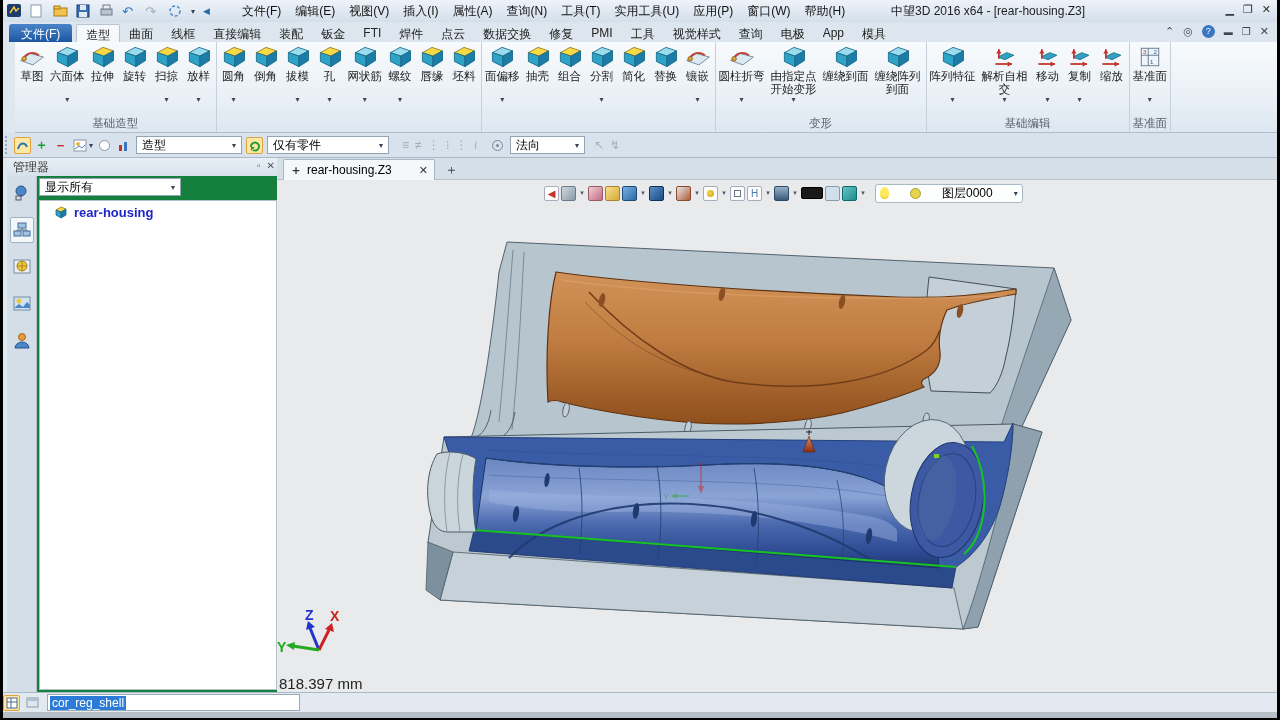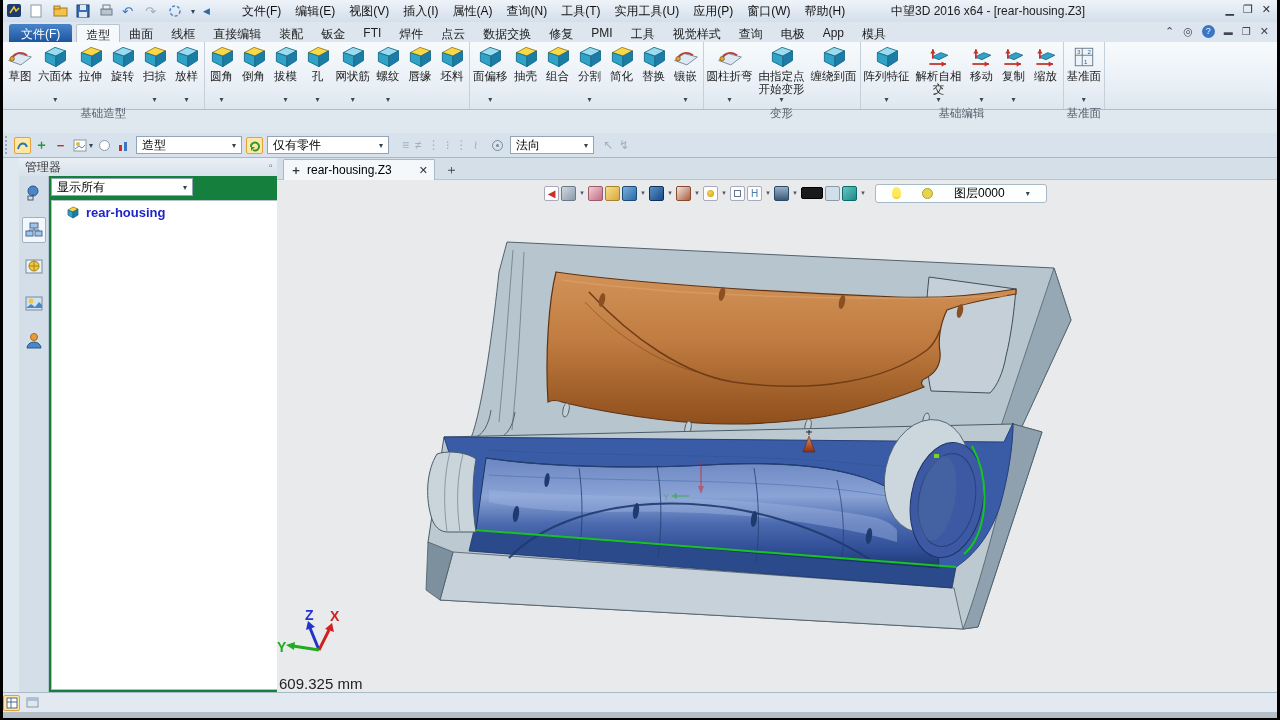--- a/index.html
+++ b/index.html
@@ -11,60 +11,60 @@
 .menus{display:flex;gap:2px;margin-left:26px}
 .menus span{padding:2px 6px}
 .wtitle{position:absolute;left:888px;top:3px;font-size:12px;color:#222}
 .winbtns{position:absolute;right:6px;top:3px;display:flex;gap:9px;font-size:11px;color:#333}
 .tabrow{position:absolute;left:0;right:0;top:22px;height:20px;background:#dde6ee;display:flex;align-items:flex-end;font-size:12px}
 .ftab{background:linear-gradient(#4a84c8,#1c56a0);color:#fff;padding:2px 12px;margin:0 4px 0 6px;border-radius:3px 3px 0 0;height:18px}
 .rtab{padding:2px 9px;color:#222;height:18px}
 .rtab.active{background:#f6f9fc;border:1px solid #b7c4d0;border-bottom:none;border-radius:2px 2px 0 0}
 .tabicons{position:absolute;right:8px;top:3px;display:flex;gap:9px;font-size:11px;color:#445;align-items:center}
 .helpdot{width:13px;height:13px;border-radius:50%;background:#3a76c4;color:#fff;font-size:9px;text-align:center;line-height:13px}
-.ribbon{position:absolute;left:0;right:0;top:42px;height:68px;background:linear-gradient(#f8fbfd,#e7eef5 70%,#dde7ef);border-bottom:1px solid #aebecb;display:flex}
+.ribbon{position:absolute;left:12px;right:0;top:42px;height:91px;background:linear-gradient(#f8fbfd,#e7eef5 70%,#dde7ef);border-bottom:1px solid #aebecb;display:flex}
 .rgroup{display:flex;flex-direction:column;border-right:1px solid #c5d0da;padding:1px 1px 0 1px}
 .rbtns{display:flex;flex:1}
 .rb{display:flex;flex-direction:column;align-items:center;padding:1px 2px}
 .rb.w{width:54px}
 .ri{width:28px;height:26px;flex:none}
 .rl{font-size:11.5px;line-height:13px;height:26px;text-align:center;color:#1a1a1a;white-space:nowrap}
 .rb.w .rl{white-space:normal}
 .rc{font-size:8px;height:9px;line-height:8px;color:#445}
 .rglabel{text-align:center;font-size:11.5px;color:#55606b;height:16px}
 .qbar{position:absolute;left:0;right:0;top:133px;height:25px;background:#d8e2ec;border-bottom:1px solid #a9b8c4;display:flex;align-items:center;font-size:12px}
 .grip{width:5px;height:18px;border-left:2px dotted #9aa9b6;margin:0 3px 0 2px}
 .tbi{width:17px;height:17px;margin:0 1px;display:inline-flex;align-items:center;justify-content:center;font-size:13px}
 .tbi.hl{background:#ffe8a6;border:1px solid #e0a33c;border-radius:2px}
 .combo{background:#fff;border:1px solid #93a5b4;height:18px;display:flex;align-items:center;font-size:12px;padding-left:5px;position:relative;margin:0 3px}
 .combo .cv{flex:1}
 .combo .ca{width:14px;text-align:center;font-size:8px;color:#345}
 .dimicon{color:#9fb0bd;font-size:12px;margin:0 3px}
 .main{position:absolute;left:0;right:0;top:158px;bottom:26px}
-.lpanel{position:absolute;left:16px;top:0;width:273px;bottom:0;background:#d9e2eb;border-right:1px solid #8e9fac}
+.lpanel{position:absolute;left:4px;top:0;width:273px;bottom:0;background:#d9e2eb;border-right:1px solid #8e9fac}
 .lphead{height:18px;background:linear-gradient(#e9eff6,#d8e2ec);font-size:12px;color:#333;padding:1px 6px;position:relative}
 .lphbtns{position:absolute;right:4px;top:2px;font-size:10px;color:#556;display:flex;gap:6px}
 .lstrip{position:absolute;left:0;top:18px;bottom:0;width:30px;background:#d4dee8;border-right:1px solid #b7c4d0;display:flex;flex-direction:column;align-items:center;padding-top:4px}
 .lsi{width:24px;height:26px;margin-bottom:11px;display:flex;align-items:center;justify-content:center;border-radius:2px}
 .lsi.sel{background:#f3f7fb;border:1px solid #9fb2c2}
 .lbody{position:absolute;left:30px;right:0;top:18px;bottom:0;background:#15803d}
 .filtrow{height:22px;display:flex;align-items:center;padding:2px 2px}
 .tree{position:absolute;left:2px;right:2px;top:24px;bottom:2px;background:#fff;border:1px solid #b2c0cc}
 .titem{display:flex;align-items:center;gap:6px;padding:4px 0 0 14px;font-size:13px;font-weight:bold;color:#1f25c8}
 .canvas{position:absolute;left:274px;top:0;right:0;bottom:0}
 .tabbar{position:absolute;left:0;right:0;top:0;height:22px;background:#d5dfe8;border-bottom:1px solid #b7c4d0}
 .dtab{position:absolute;left:6px;top:1px;width:152px;height:21px;background:#f4f8fb;border:1px solid #a9b8c6;border-bottom:none;border-radius:2px 2px 0 0;display:flex;align-items:center;font-size:12px;padding:0 6px;gap:5px}
 .dtab .plus{color:#333;font-weight:bold}
 .dtab .x{margin-left:auto;color:#334;font-size:11px}
 .newtab{position:absolute;left:168px;top:3px;font-size:13px;color:#445}
 .view{position:absolute;left:0;right:0;top:22px;bottom:0;background:#e9eaeb}
 .vtool{position:absolute;left:267px;top:3px;height:20px;display:flex;align-items:center;gap:2px}
 .vi{width:15px;height:15px;border-radius:2px;flex:none;position:relative}
 .vsep{width:8px;text-align:center;font-size:7px;color:#556}
-.layerchip{display:flex;align-items:center;gap:21px;background:#fdfefe;border:1px solid #a9b8c6;border-radius:3px;height:19px;padding:0 16px;font-size:12px;margin-left:6px}
+.layerchip{display:flex;align-items:center;gap:21px;background:#fdfefe;border:1px solid #a9b8c6;border-radius:3px;height:19px;padding:0 4px;font-size:12px;margin-left:6px}
 .bulb{width:9px;height:12px;background:radial-gradient(circle at 50% 35%,#ffe95e 55%,#e8c020);border-radius:50% 50% 40% 40%}
 .sw{width:11px;height:11px;border-radius:50%;background:#e8d44c;border:1px solid #a9a13c}
 .dim{position:absolute;left:2px;top:495px;font-size:15px;color:#222}
 .sbar{position:absolute;left:0;right:0;bottom:6px;height:20px;background:#e2e9f0;border-top:1px solid #aab9c6;font-size:12px;color:#222;display:flex;align-items:center}
 .smsg{padding-left:8px;flex:1}
 .sicons{display:flex;align-items:center;gap:4px;margin-right:6px}
 .sic{width:17px;height:16px;border-radius:2px;display:flex;align-items:center;justify-content:center}
 .sic.hl{background:#ffe8a6;border:1px solid #e0a33c}
 .sinput{width:253px;height:17px;background:#fff;border:1px solid #9aa9b8;font-size:12px;display:flex;align-items:center;padding-left:2px;margin-right:10px}
 .sel{background:#2d7bd8;color:#fff;padding:0 2px}
@@ -368,20 +368,27 @@
             <span class="rl">由指定点开始变形</span>
             <span class="rc">▾</span>
           </div>
         <div class="rb">
             <svg class="ri">
               <use href="#ic-cube"></use>
             </svg>
             <span class="rl">缠绕到面</span>
             <span class="rc"></span>
           </div>
+        <div class="rb w">
+            <svg class="ri">
+              <use href="#ic-cube"></use>
+            </svg>
+            <span class="rl">缠绕阵列到面</span>
+            <span class="rc"></span>
+          </div>
       </div>
       <div class="rglabel">变形</div>
     </div>
     <div class="rgroup">
       <div class="rbtns">
         <div class="rb">
             <svg class="ri">
               <use href="#ic-cube"></use>
             </svg>
             <span class="rl">阵列特征</span>
@@ -480,21 +487,21 @@
     <span class="dimicon">⋮</span>
     <span class="dimicon">⁝</span>
     <span class="dimicon">⋮</span>
     <span class="dimicon">≀</span>
     <span class="tbi" style="margin-left:8px">
         <svg width="13" height="13">
           <circle cx="6.5" cy="6.5" r="5" fill="none" stroke="#7a8a98"></circle>
           <circle cx="6.5" cy="6.5" r="1.5" fill="#7a8a98"></circle>
         </svg>
       </span>
-    <div class="combo" style="width:84px">
+    <div class="combo" style="width:75px">
         <span class="cv">法向</span>
         <span class="ca">▾</span>
       </div>
     <span class="dimicon" style="margin-left:6px">↖</span>
     <span class="dimicon">↯</span>
   </div>
 
   <div class="main">
     <div class="lpanel">
       <div class="lphead">
@@ -701,35 +708,38 @@
             <path d="M29,450 L31,441 L38,447 Z" fill="#2233cc"></path>
             <path d="M42,470 L52,450" stroke="#cc2222" stroke-width="3"></path>
             <path d="M48,449 L55,443 L57,452 Z" fill="#cc2222"></path>
             <path d="M42,470 L16,466" stroke="#22aa22" stroke-width="3"></path>
             <path d="M18,462 L9,465 L17,470 Z" fill="#22aa22"></path>
             <text x="28" y="440" font-size="14" font-weight="bold" fill="#2233cc">Z</text>
             <text x="53" y="441" font-size="14" font-weight="bold" fill="#cc2222">X</text>
             <text x="0" y="472" font-size="14" font-weight="bold" fill="#22aa22">Y</text>
           </g>
         </svg>
-        <div class="dim">609.325 mm</div>
+        <div class="dim">818.397 mm</div>
       </div>
     </div>
   </div>
 
   <div class="sbar">
     <div class="sicons">
       <span class="sic hl">
           <svg width="12" height="12">
             <rect x="1" y="1" width="10" height="10" fill="#fff" stroke="#4a6a92"></rect>
             <path d="M1,5 L11,5 M5,1 L5,11" stroke="#4a6a92"></path>
           </svg>
         </span>
       <span class="sic">
           <svg width="13" height="11">
             <rect x="1" y="1" width="11" height="9" fill="#dfe7ef" stroke="#8a9aa8"></rect>
             <rect x="1" y="1" width="11" height="3" fill="#b0c0d0"></rect>
           </svg>
         </span>
     </div>
+    <div class="sinput">
+        <span class="sel">cor_reg_shell</span>
+      </div>
   </div>
   <div class="bstrip"></div>
 </div>
 
 </body></html>

